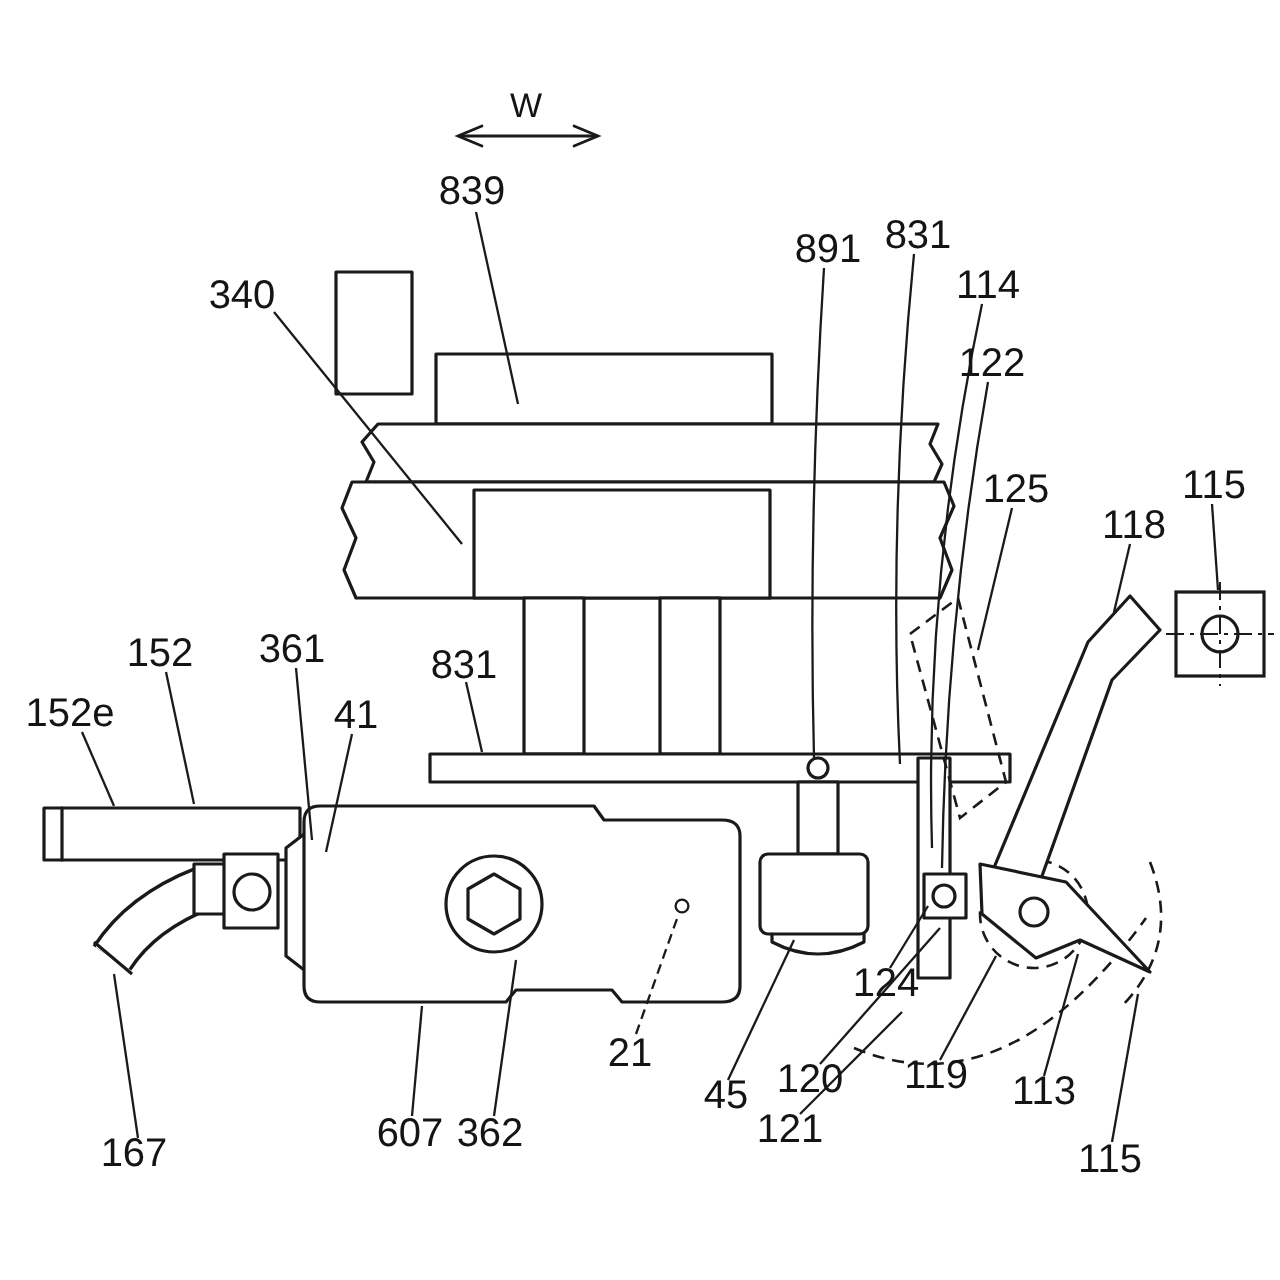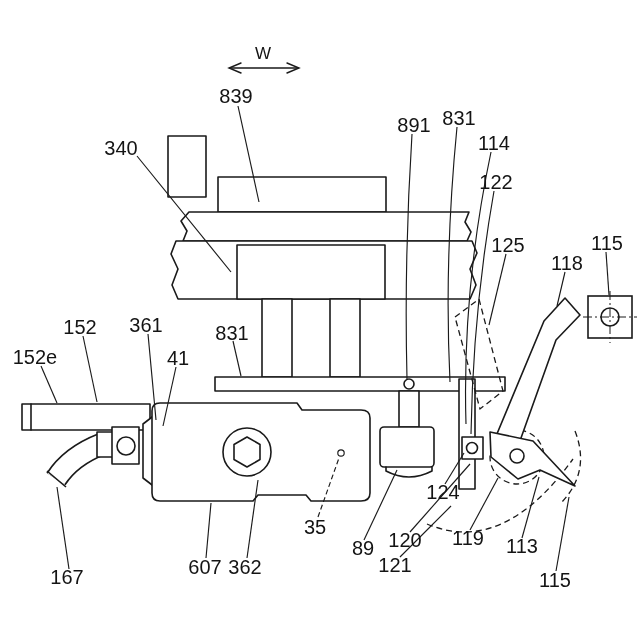--- a/index.html
+++ b/index.html
@@ -124,22 +124,22 @@
   <div class="ref" style="left:494px;top:143px">114</div>
   <div class="ref" style="left:496px;top:182px">122</div>
   <div class="ref" style="left:508px;top:245px">125</div>
   <div class="ref" style="left:567px;top:263px">118</div>
   <div class="ref" style="left:607px;top:243px">115</div>
   <div class="ref" style="left:80px;top:327px">152</div>
   <div class="ref" style="left:146px;top:325px">361</div>
   <div class="ref" style="left:178px;top:358px">41</div>
   <div class="ref" style="left:232px;top:333px">831</div>
   <div class="ref" style="left:35px;top:357px">152e</div>
-  <div class="ref" style="left:315px;top:527px">35</div>
-  <div class="ref" style="left:363px;top:548px">89</div>
+  <div class="ref" style="left:315px;top:527px">21</div>
+  <div class="ref" style="left:363px;top:548px">45</div>
   <div class="ref" style="left:443px;top:492px">124</div>
   <div class="ref" style="left:405px;top:540px">120</div>
   <div class="ref" style="left:468px;top:538px">119</div>
   <div class="ref" style="left:522px;top:546px">113</div>
   <div class="ref" style="left:395px;top:565px">121</div>
   <div class="ref" style="left:555px;top:580px">115</div>
   <div class="ref" style="left:67px;top:577px">167</div>
   <div class="ref" style="left:205px;top:567px">607</div>
   <div class="ref" style="left:245px;top:567px">362</div>
 

